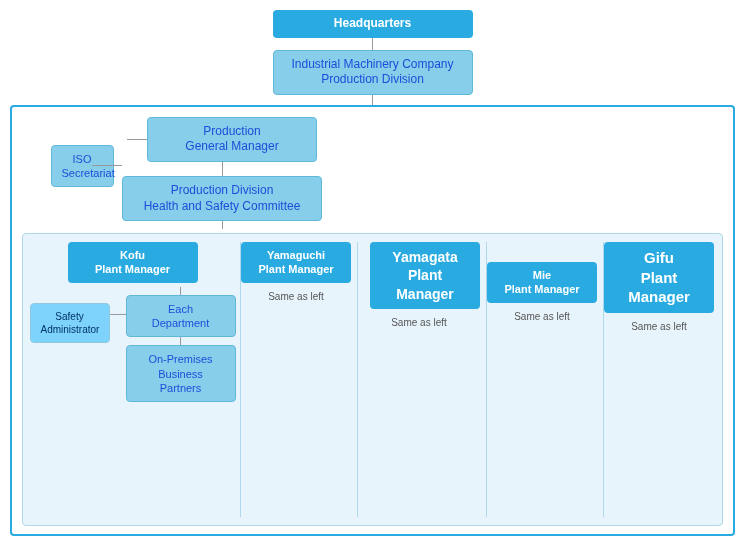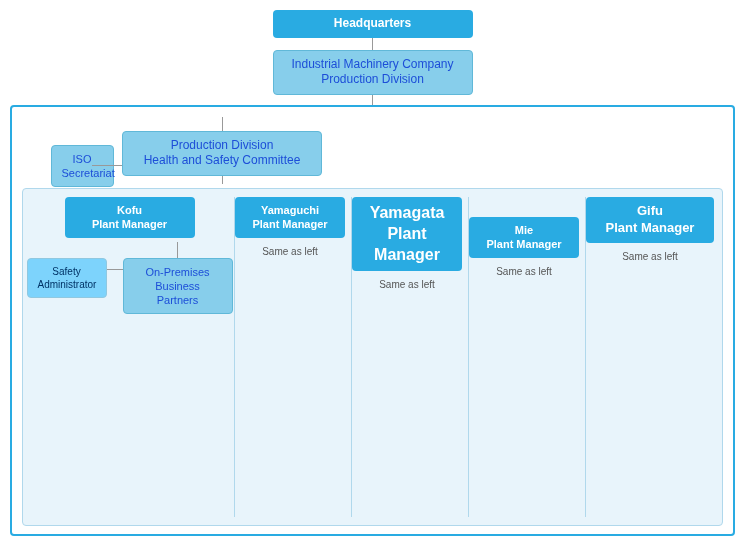--- a/index.html
+++ b/index.html
@@ -131,20 +131,25 @@
       <div style="display:flex; flex-direction:column; align-items:center; margin-top:28px; margin-right:0;">
         <div class="box box-light" style="width:63px; font-size:11px;">ISO<br>Secretariat</div>
 
         <div style="display:flex; flex-direction:row; align-items:center; width:80px; justify-content:flex-end; margin-top:-22px;">
           <div class="hline" style="width:30px;"></div>
         </div>
       </div>
 
       <div style="display:flex; flex-direction:column; align-items:center;">
 
+        <div style="display:flex; flex-direction:row; align-items:center;">
+
+          <div class="hline" style="width:20px;"></div>
+          <div class="box box-light" style="width:170px;">Production<br>General Manager</div>
+        </div>
 
         <div class="vline" style="height:14px;"></div>
 
         <div class="box box-light" style="width:200px;">Production Division<br>Health and Safety Committee</div>
 
         <div class="vline" style="height:8px;"></div>
       </div>
     </div>
 
     <div class="plants-section">
@@ -157,44 +162,45 @@
 
             <div style="display:flex; flex-direction:column; align-items:flex-end; margin-right:0;">
               <div style="display:flex; flex-direction:row; align-items:center;">
                 <div class="box box-outline" style="width:80px; font-size:10px; margin-top:16px;">Safety<br>Administrator</div>
                 <div class="hline" style="width:16px;"></div>
               </div>
             </div>
 
             <div style="display:flex; flex-direction:column; align-items:center;">
               <div class="vline" style="height:8px;"></div>
+              <div class="box box-light" style="width:110px; font-size:11px;">Each<br>Department</div>
               <div class="vline" style="height:8px;"></div>
               <div class="box box-light" style="width:110px; font-size:11px;">On-Premises<br>Business<br>Partners</div>
             </div>
           </div>
         </div>
       </div>
 
       <div class="other-plant-col">
         <div class="box box-dark" style="width:110px; font-size:11px;">Yamaguchi<br>Plant Manager</div>
         <div class="same-as-left">Same as left</div>
       </div>
 
       <div class="other-plant-col">
-        <div class="box box-dark" style="width:110px; font-size:16px;">Yamagata<br>Plant Manager</div>
+        <div class="box box-dark" style="width:110px; font-size:14px;margin-left:12px;">Yamagata<br>Plant Manager</div>
         <div class="same-as-left">Same as left</div>
       </div>
 
       <div class="other-plant-col">
         <div class="box box-dark" style="width:110px; font-size:11px;margin-top:20px;">Mie<br>Plant Manager</div>
         <div class="same-as-left">Same as left</div>
       </div>
 
       <div class="other-plant-col">
-        <div class="box box-dark" style="width:128px; font-size:13px;text-align:center;">Gifu<br>Plant Manager</div>
+        <div class="box box-dark" style="width:110px; font-size:15px;text-align:center;">Gifu<br>Plant Manager</div>
         <div class="same-as-left">Same as left</div>
       </div>
 
     </div>
 
   </div>
 
 </div>
 
 </body></html>

